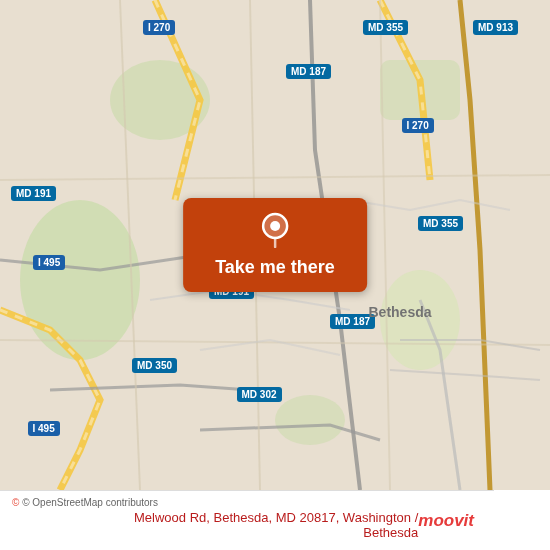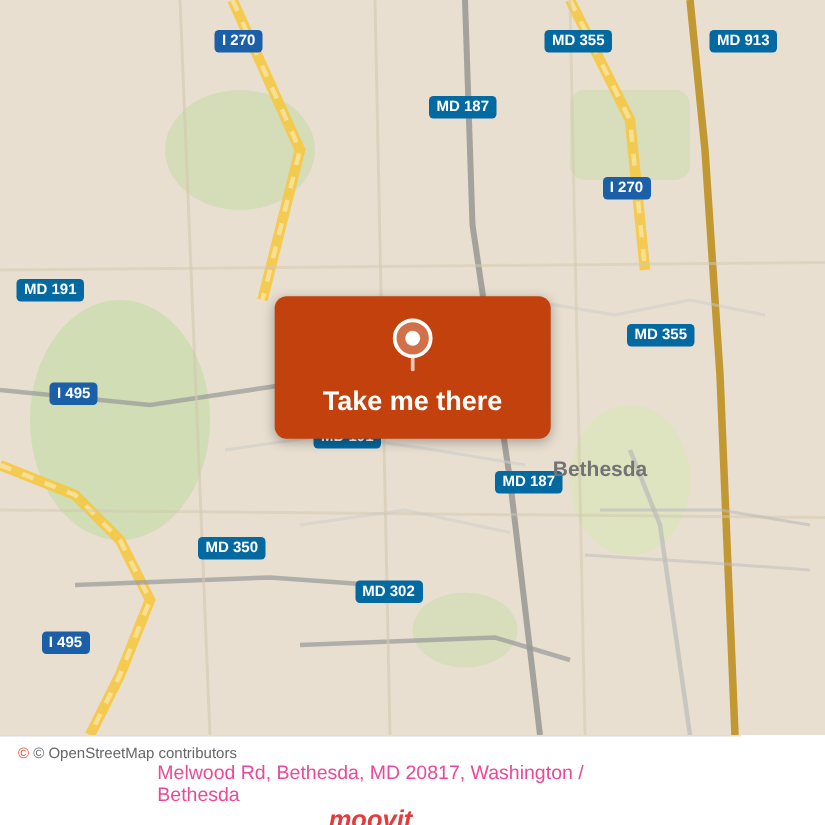--- a/index.html
+++ b/index.html
@@ -20,40 +20,40 @@
       background-color: #e8e0d8;
     }
 
     
     #bottom-bar {
       width: 494px;
       height: 60px;
       background: white;
       display: flex;
       align-items: center;
-      padding: 8px 4px;
+      padding: 8px 20px;
       border-top: 1px solid #ddd;
       position: relative;
-      flex-direction: column;
     }
 
     #bottom-bar .copyright {
       position: absolute;
       top: 6px;
       left: 12px;
       font-size: 10px;
       color: #666;
     }
 
     #bottom-bar .address {
       margin-top: 8px;
       font-size: 13px;
-      color: #ec4899;
+      color: #b91c1c;
       font-weight: 500;
       flex: 1;
+      text-align: right;
     }
 
     #bottom-bar .logo {
       display: flex;
       flex-direction: column;
       align-items: flex-end;
       gap: 0;
     }
 
     

